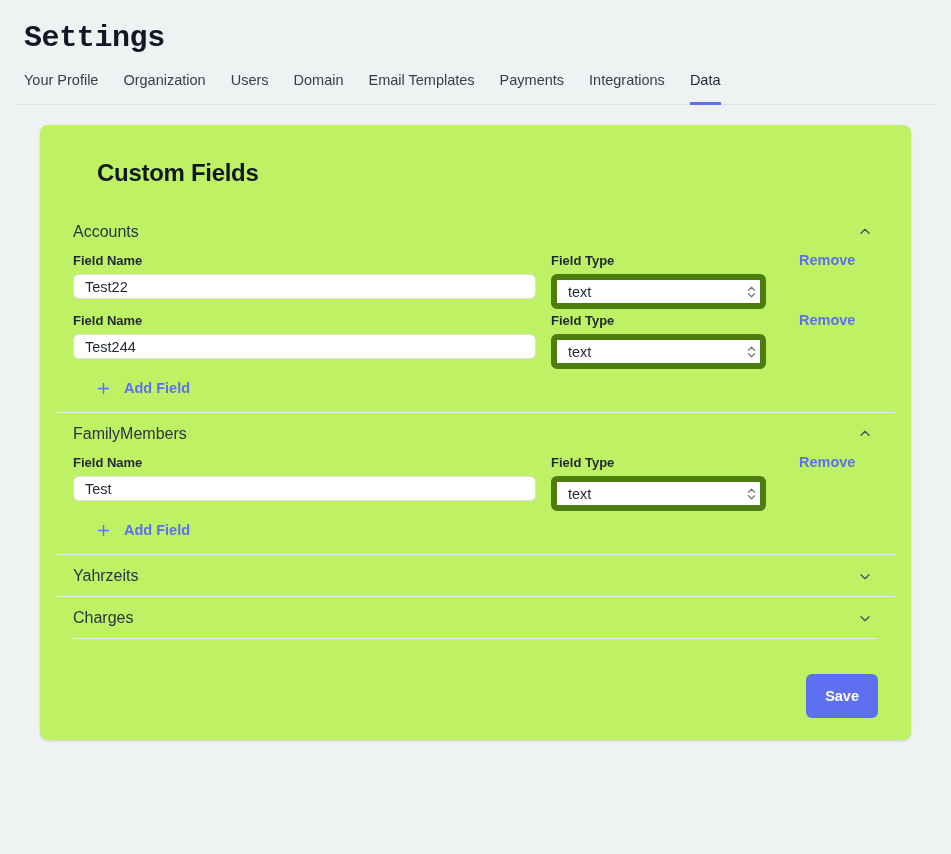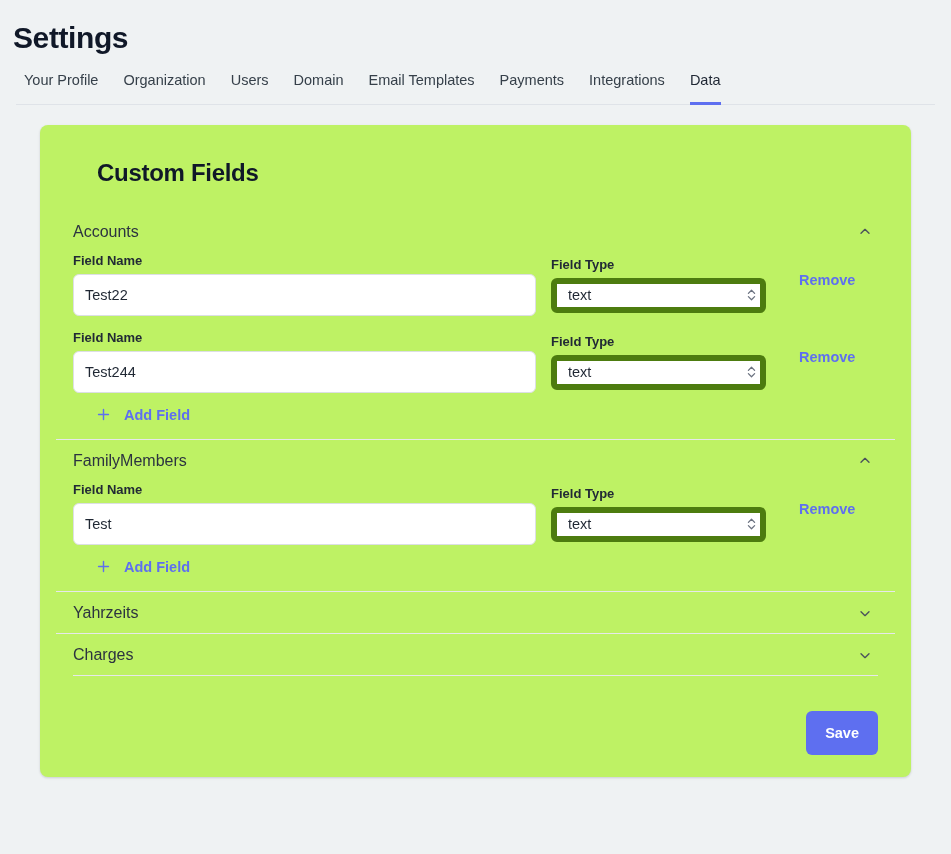--- a/index.html
+++ b/index.html
@@ -11,21 +11,22 @@
     width: 951px;
     height: 854px;
     background: #eff2f3;
     font-family: "Liberation Sans", sans-serif;
     color: #1a1f36;
     overflow: hidden;
   }
 
   
   .page-header {
-    padding: 18px 24px 0 13px;
+    padding: 18px 24px 0 24px;
+    font-family: Liberation Mono, monospace;
   }
   .page-title {
     font-size: 30px;
     font-weight: bold;
     letter-spacing: -0.4px;
     color: #101828;
     margin: 0;
     line-height: 40px;
   }
 
@@ -108,39 +109,39 @@
     width: 16px;
     height: 16px;
     display: block;
     color: #4a515c;
     margin-right: 5px;
   }
 
   
   .field-row {
     display: flex;
-    align-items: center;
-    margin-bottom: 13px;
+    align-items: flex-start;
+    margin-bottom: 3px;
   }
   .field-row:first-of-type { margin-top: 8px; }
 
   .field-group { display: flex; flex-direction: column; }
   .field-group.name  { width: 463px; margin-right: 15px; }
   .field-group.type  { width: 215px; }
 
   .field-label {
     font-size: 13px;
     font-weight: bold;
     color: #222a35;
     line-height: 17px;
     margin-bottom: 5px;
   }
 
   .text-input {
-    height: 42px;
+    height: 25px;
     border: 1px solid #dcdfe4;
     border-radius: 6px;
     background: #fff;
     font-family: "Liberation Sans", sans-serif;
     font-size: 14.5px;
     color: #1f2733;
     padding: 0 11px;
     width: 100%;
     outline: none;
   }
@@ -176,21 +177,21 @@
     color: #5e6ff0;
     cursor: pointer;
     margin-left: 33px;
     margin-bottom: 8px;
     white-space: nowrap;
   }
 
   
   .add-field {
     display: flex;
-    align-items: flex-start;
+    align-items: center;
     gap: 12px;
     margin: 10px 0 14px 22px;
     cursor: pointer;
     width: fit-content;
   }
   .plus-icon {
     width: 17px;
     height: 17px;
     color: #5e6ff0;
     display: block;

